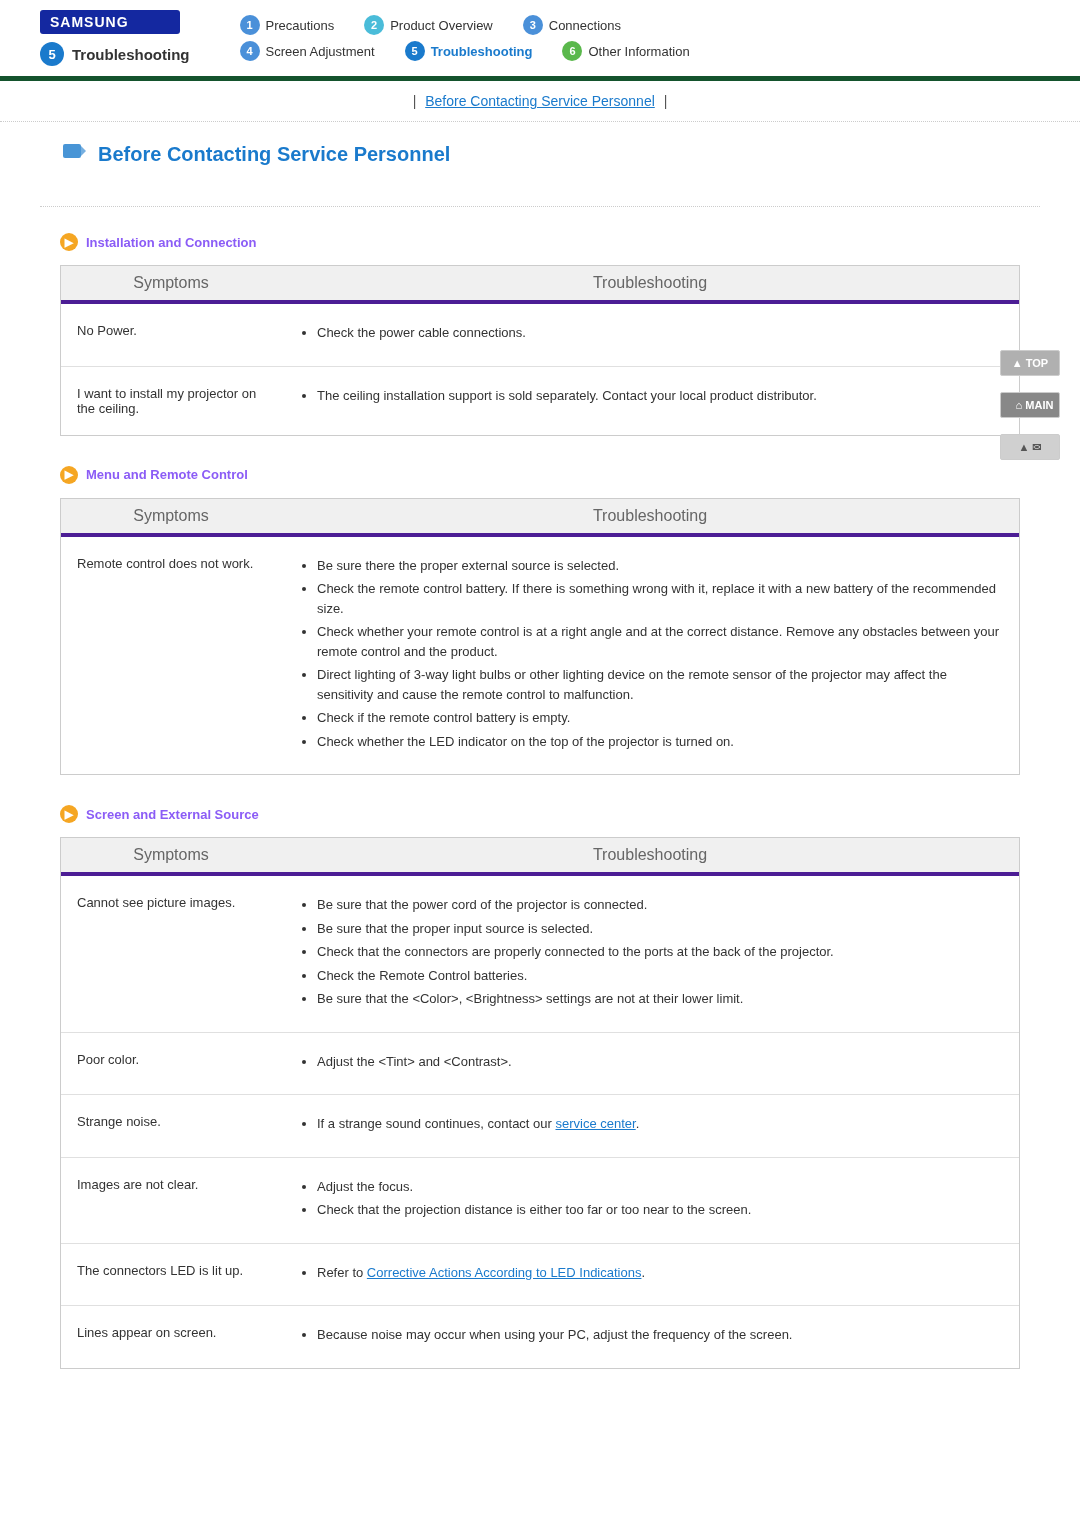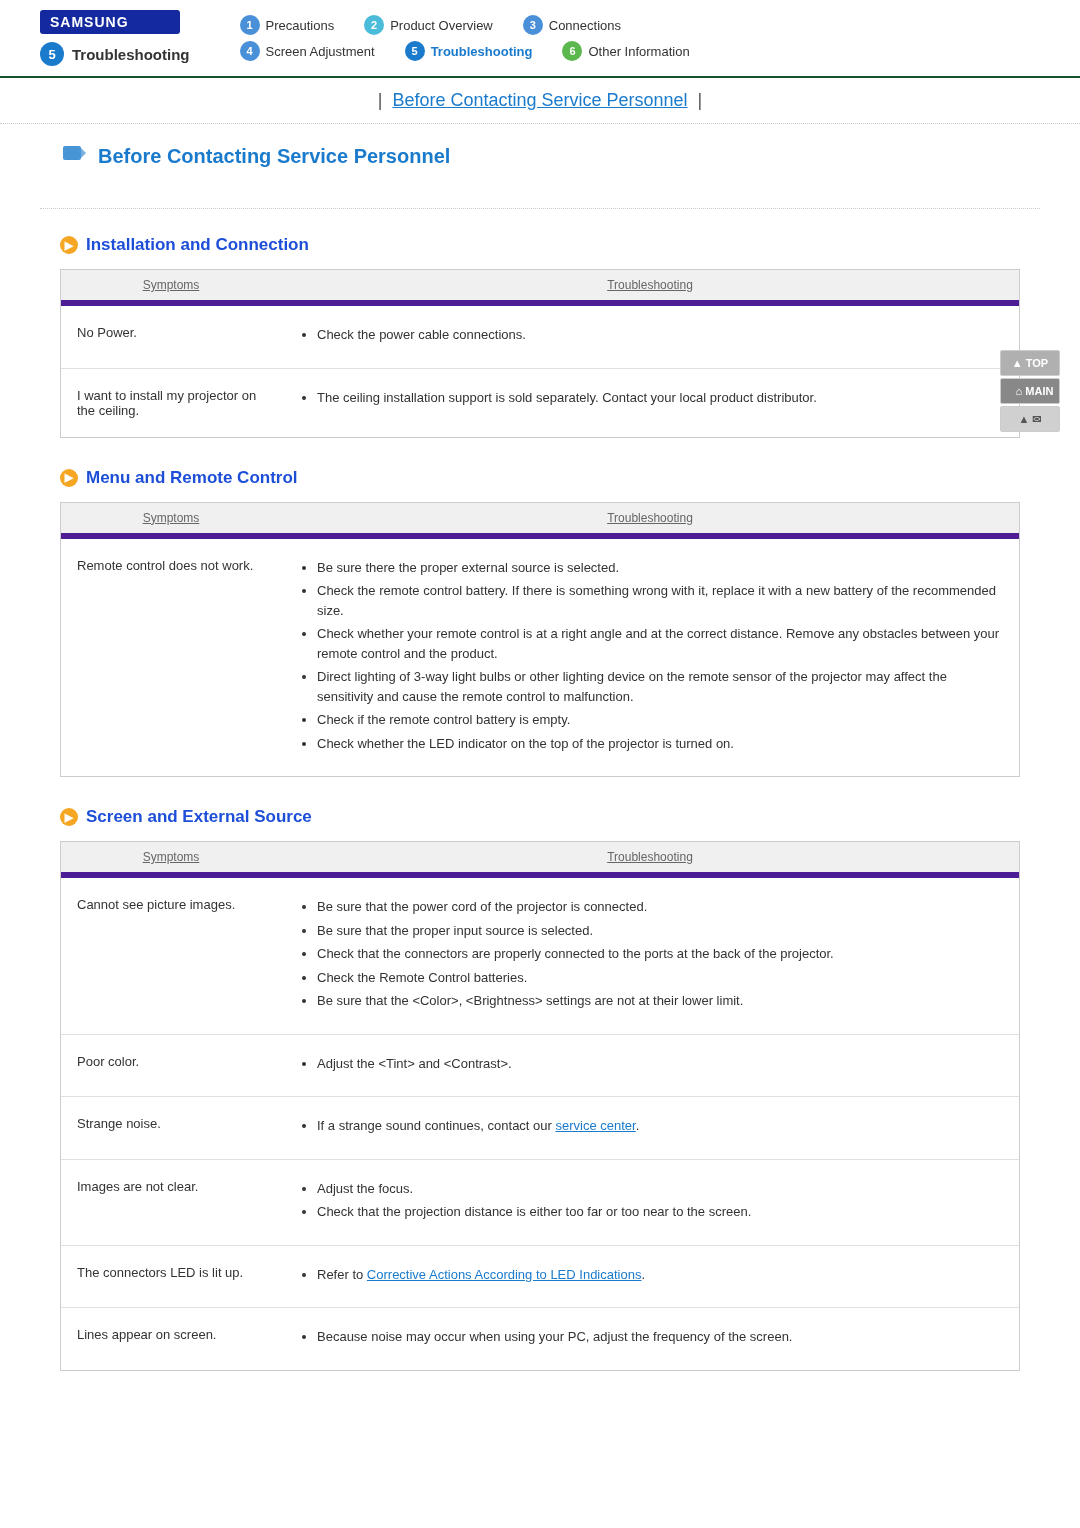--- a/index.html
+++ b/index.html
@@ -1,62 +1,62 @@
 <!DOCTYPE html>
 <html><head>
   <meta charset="utf-8">
   <style>
     * { margin: 0; padding: 0; box-sizing: border-box; }
     body { font-family: Arial, sans-serif; font-size: 13px; background: #fff; color: #333; width: 1080px; }
 
     
-    .header { background: #fff; border-bottom: 2px solid #14532d; padding: 10px 40px; display: flex; align-items: center; }
+    .header { background: #fff; border-bottom: 5px solid #14532d; padding: 10px 40px; display: flex; align-items: center; }
     .samsung-logo { background: #1428a0; color: #fff; font-weight: bold; font-size: 14px; padding: 4px 10px; border-radius: 3px; letter-spacing: 1px; margin-right: 30px; }
     .nav-section { display: flex; flex-direction: column; gap: 6px; flex: 1; }
     .nav-row { display: flex; gap: 30px; align-items: center; }
     .nav-item { display: flex; align-items: center; gap: 6px; font-size: 13px; color: #333; cursor: pointer; }
     .nav-item .num { width: 20px; height: 20px; border-radius: 50%; display: flex; align-items: center; justify-content: center; font-size: 11px; font-weight: bold; color: #fff; }
     .num-blue { background: #4a90d9; }
     .num-teal { background: #4abcd9; }
     .num-green { background: #5ab84c; }
     .num-active { background: #1a7acc; }
     .nav-item.active-item { color: #1a7acc; font-weight: bold; }
 
     .sidebar-label { display: flex; align-items: center; gap: 8px; margin-right: 20px; }
     .sidebar-label .num { width: 24px; height: 24px; border-radius: 50%; background: #1a7acc; color: #fff; font-weight: bold; font-size: 13px; display: flex; align-items: center; justify-content: center; }
     .sidebar-label span { font-size: 15px; font-weight: bold; color: #333; }
 
     
-    .breadcrumb { text-align: center; padding: 12px 60px; border-bottom: 1px dotted #ccc; color: #1a7acc; font-size: 18px; }
+    .breadcrumb { text-align: center; padding: 12px 60px; border-bottom: 1px dotted #ccc; color: #1a7acc; font-size: 14px; }
     .breadcrumb span { color: #555; margin: 0 5px; }
 
     
     .page-title-section { padding: 18px 60px; display: flex; align-items: center; gap: 10px; }
     .page-title { color: #1a7acc; font-size: 20px; font-weight: bold; }
 
     
     .section-header { display: flex; align-items: center; gap: 8px; padding: 6px 60px; margin-bottom: 0; }
     .section-bullet { width: 18px; height: 18px; border-radius: 50%; background: #f5a623; color: #fff; font-size: 11px; font-weight: bold; display: flex; align-items: center; justify-content: center; }
-    .section-title { font-size: 17px; font-weight: bold; color: #1d4ed8; text-align: center; }
+    .section-title { font-size: 13px; font-weight: bold; color: #8b5cf6; text-align: center; }
 
     
     .table-container { margin: 8px 60px 24px 60px; border: 1px solid #ccc; }
     table { width: 100%; border-collapse: collapse; }
     table thead tr { background: #f0f0f0; }
-    table thead td { padding: 8px 16px; font-size: 12px; color: #666; border-bottom: 6px solid #4c1d95; text-align: center; text-decoration: underline; }
+    table thead td { padding: 8px 16px; font-size: 16px; color: #666; border-bottom: 4px solid #4c1d95; text-align: center; }
     table tbody tr { border-bottom: 1px solid #e0e0e0; vertical-align: top; }
     table tbody tr:last-child { border-bottom: none; }
     table tbody td { padding: 19px 16px; font-size: 13px; }
     table tbody td:first-child { width: 220px; color: #333; }
     table tbody td:last-child { color: #333; }
     ul.trouble-list { list-style: disc; padding-left: 20px; }
     ul.trouble-list li { margin-bottom: 4px; line-height: 1.5; }
 
     
-    .floating-nav { position: fixed; right: 20px; top: 350px; display: flex; flex-direction: column; gap: 2px; }
+    .floating-nav { position: fixed; right: 20px; top: 350px; display: flex; flex-direction: column; gap: 16px; }
     .float-btn { width: 60px; height: 26px; display: flex; align-items: center; justify-content: center; gap: 4px; font-size: 11px; font-weight: bold; cursor: pointer; border: 1px solid #ccc; background: #e8e8e8; border-radius: 2px; }
     .float-btn.top { background: #b0b0b0; color: #fff; }
     .float-btn.main { background: #888; color: #fff; padding-left: 9px; }
     .float-btn.up { background: #d0d0d0; color: #555; }
 
     
     .separator { border: none; border-top: 1px dotted #ccc; margin: 20px 40px; }
 
     
     a { color: #1a7acc; text-decoration: underline; }

